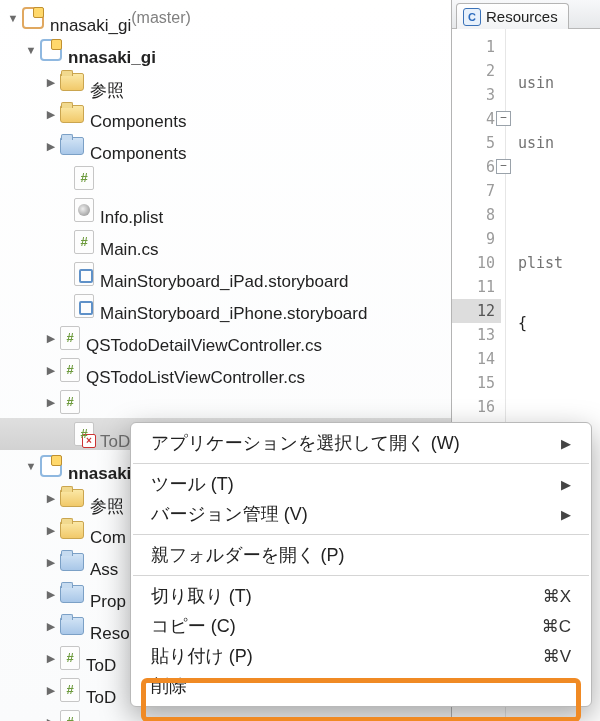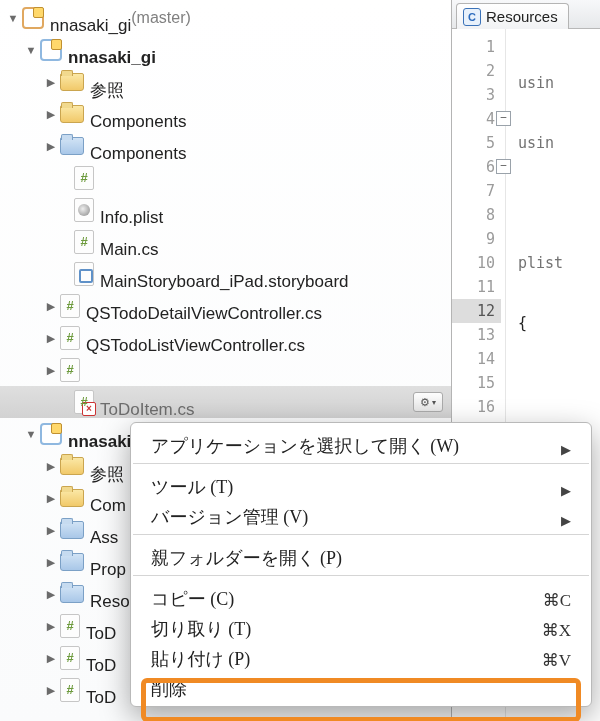--- a/index.html
+++ b/index.html
@@ -220,24 +220,23 @@
     background:#ffffff;
     border:1px solid #b9b9b9;
     border-radius:6px;
     box-shadow:0 10px 30px rgba(0,0,0,.35);
     padding:5px 0;
     font-size:18px;
     color:#222;
   }
   .context-menu .mi{
     height:30px;
-    display:flex;align-items:flex-end;
+    display:flex;align-items:center;
     padding:0 20px;
     position:relative;
-    font-family:Liberation Serif, serif;
   }
   .context-menu .mi .lbl{flex:0 0 auto;}
   .context-menu .mi .sc{margin-left:auto;font-size:17px;color:#333;}
   .context-menu .mi .arrow{
     margin-left:auto;font-size:13px;color:#444;
   }
   .context-menu .sep{
     height:1px;background:#d5d5d5;margin:5px 2px;
   }
   .context-menu .hl-box{
@@ -303,20 +302,26 @@
         <span class="indent" style="width:58px"></span>
         <span class="disclosure empty"></span>
         <span class="icon csfile"></span>
         <span class="label">Main.cs</span>
       </div>
       <div class="row">
         <span class="indent" style="width:58px"></span>
         <span class="disclosure empty"></span>
         <span class="icon story"></span>
         <span class="label">MainStoryboard_iPad.storyboard</span>
+      </div>
+      <div class="row">
+        <span class="indent" style="width:58px"></span>
+        <span class="disclosure empty"></span>
+        <span class="icon story"></span>
+        <span class="label">MainStoryboard_iPhone.storyboard</span>
       </div>
       <div class="row">
         <span class="indent" style="width:44px"></span>
         <span class="disclosure">▶</span>
         <span class="icon csfile"></span>
         <span class="label">QSTodoDetailViewController.cs</span>
       </div>
       <div class="row">
         <span class="indent" style="width:44px"></span>
         <span class="disclosure">▶</span>
@@ -456,28 +461,28 @@
     <div class="mi">
       <span class="lbl">バージョン管理 (V)</span>
       <span class="arrow">▶</span>
     </div>
     <div class="sep"></div>
     <div class="mi">
       <span class="lbl">親フォルダーを開く (P)</span>
     </div>
     <div class="sep"></div>
     <div class="mi">
+      <span class="lbl">切り取り (T)</span>
+      <span class="sc">⌘X</span>
+    </div>
+    <div class="mi">
       <span class="lbl">コピー (C)</span>
       <span class="sc">⌘C</span>
     </div>
     <div class="mi">
-      <span class="lbl">切り取り (T)</span>
-      <span class="sc">⌘X</span>
-    </div>
-    <div class="mi">
       <span class="lbl">貼り付け (P)</span>
       <span class="sc">⌘V</span>
     </div>
     <div class="mi" style="position:relative;">
       <span class="lbl">削除</span>
     </div>
     <div class="hl-box" style="top:255px"></div>
   </div>
 
 </div>

